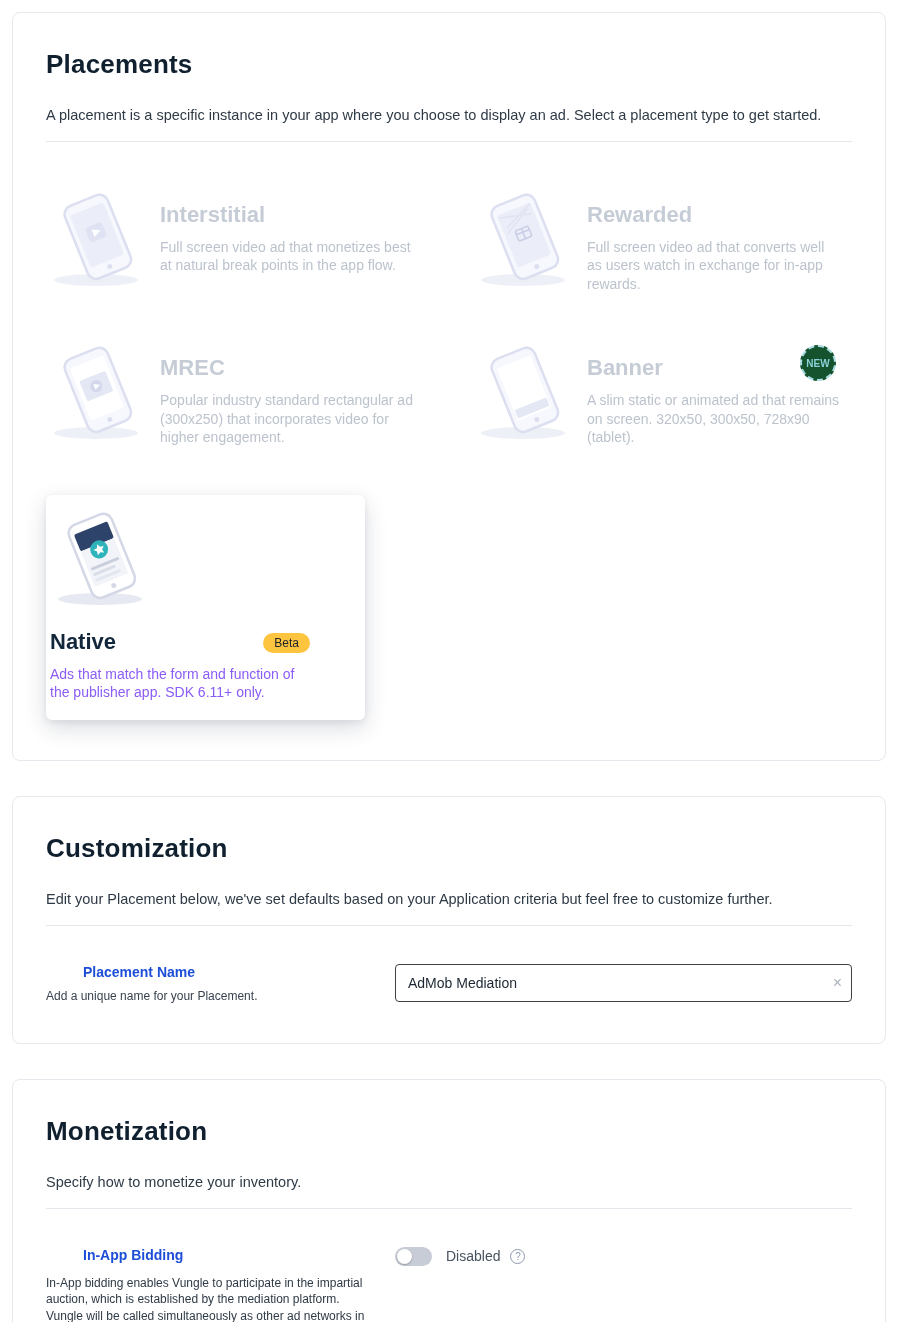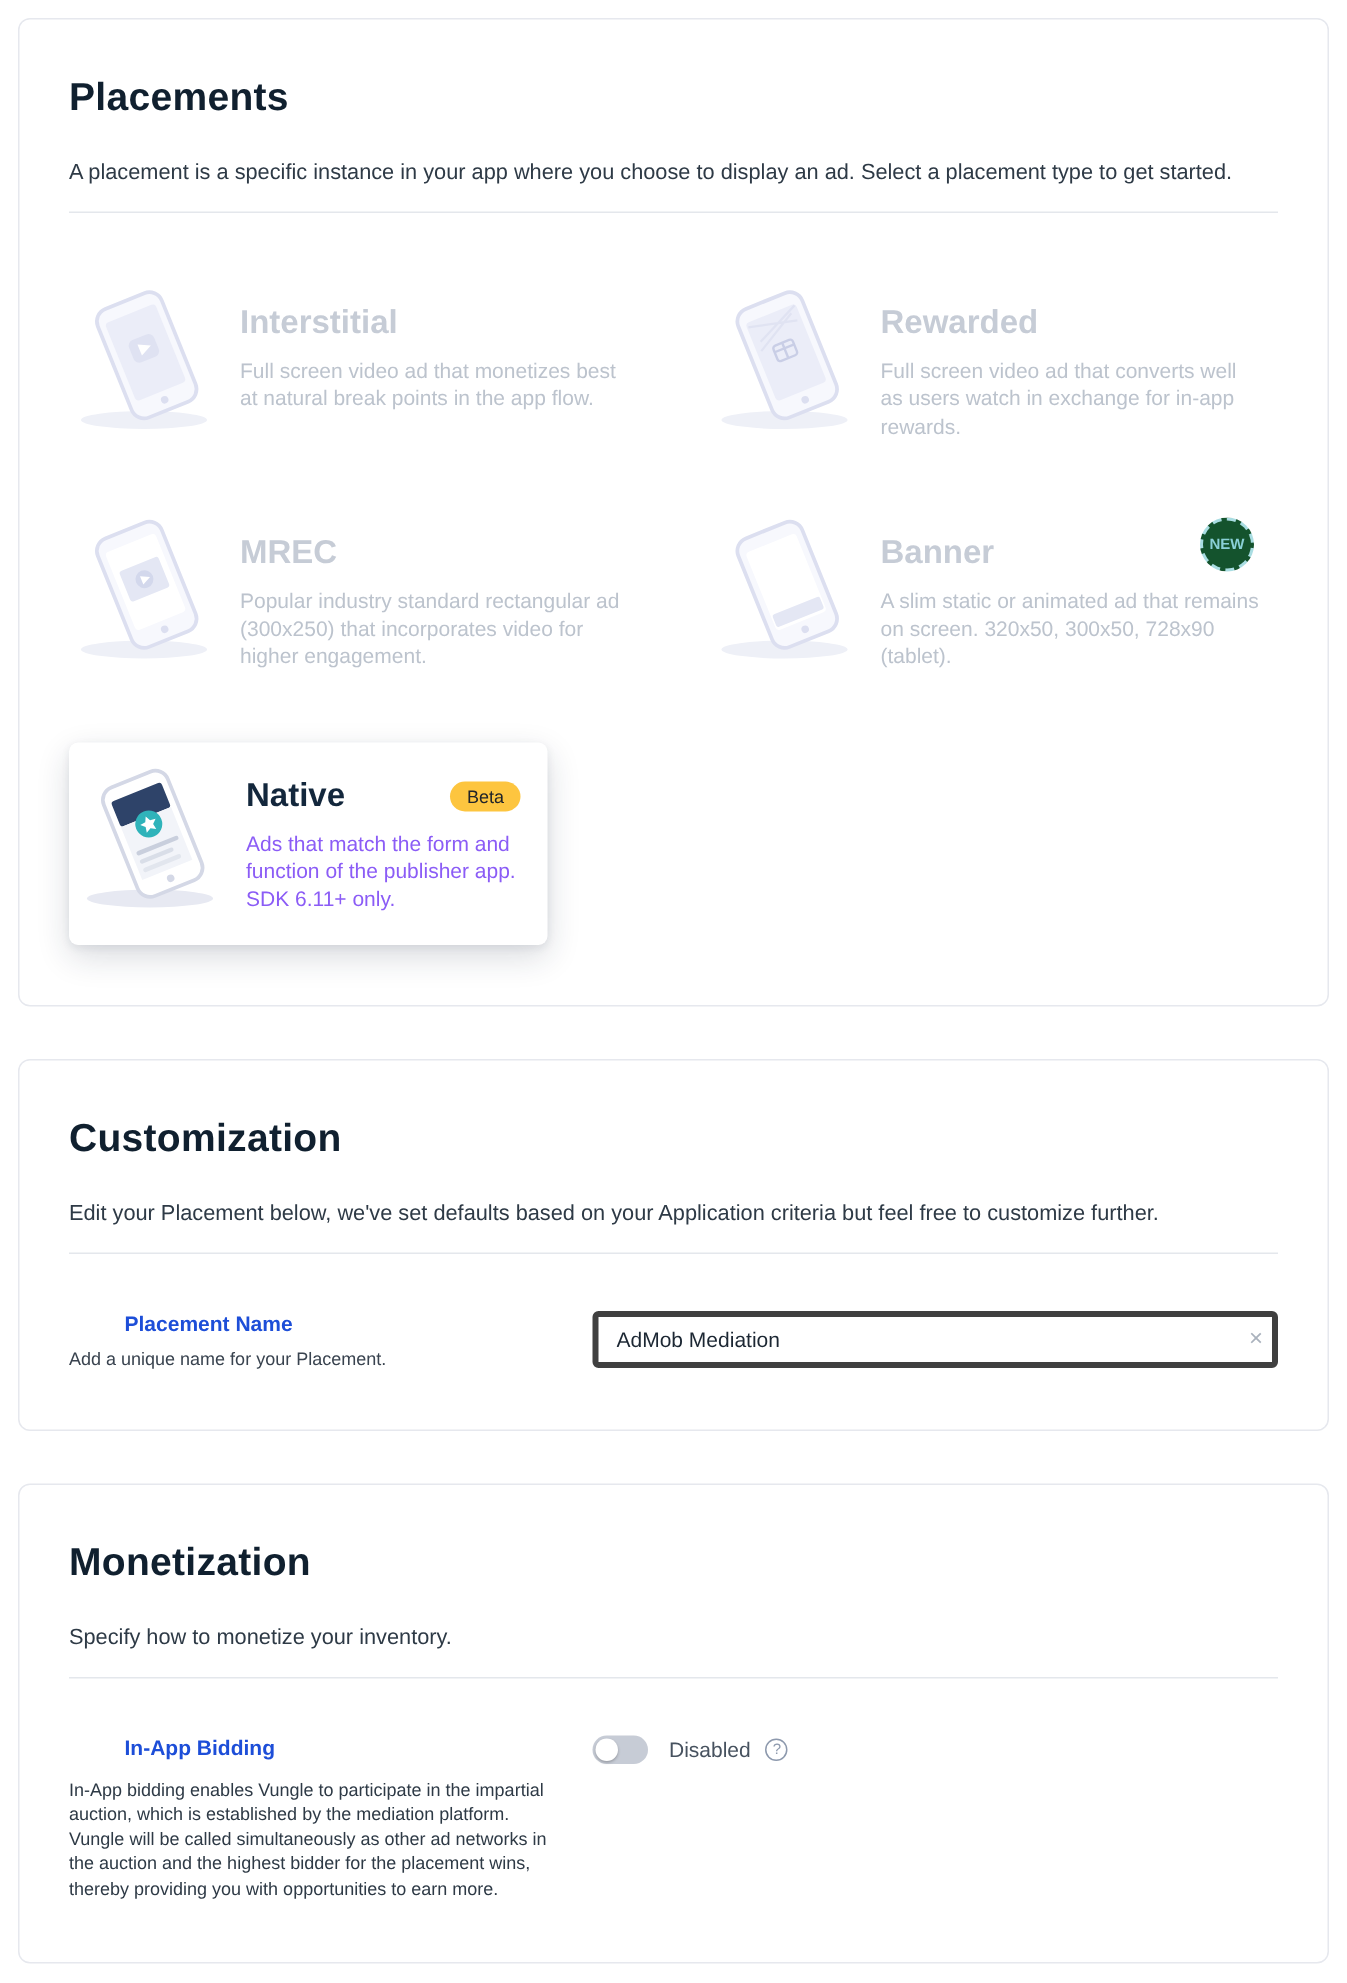--- a/index.html
+++ b/index.html
@@ -63,20 +63,21 @@
   }
   .placement-item.muted .placement-title { color: #c6ccd6; }
   .placement-item.muted .placement-desc  { color: #bcc3cd; }
 
   .placement-item.selected {
     background: #fff;
     border-radius: 6px;
     box-shadow: 0 8px 22px rgba(25,35,60,0.16), 0 2px 6px rgba(25,35,60,0.08);
     width: 319px;
     padding: 12px 18px 18px 4px;
+    flex-direction: column;
   }
   .placement-item.selected .placement-title { color: #13273c; margin-top: 10px; }
   .placement-item.selected .placement-desc  { color: #8b5cf6; max-width: 260px; }
   .selected-text { flex: 1; }
   .title-row { display: flex; align-items: center; }
   .beta-badge {
     margin-left: auto;
     margin-top: 12px;
     background: #fdc53f;
     color: #20242a;
@@ -111,21 +112,21 @@
   }
   .form-left { width: 349px; flex: 0 0 349px; padding-right: 20px; }
   .form-right { flex: 1; }
   .field-label { font-size: 14px; font-weight: 700; color: #1d4ed8; margin-left: 37px; }
   .field-helper { margin-top: 9px; font-size: 12px; color: #39434f; }
 
   .input-wrap { position: relative; }
   .text-input {
     width: 100%;
     height: 38px;
-    border: 4px solid #404040;
+    border: 1px solid #404040;
     border-radius: 4px;
     font-family: "Liberation Sans", sans-serif;
     font-size: 14px;
     color: #1c2733;
     padding: 0 32px 0 12px;
     outline: none;
     background: #fff;
   }
   .clear-icon {
     position: absolute;

